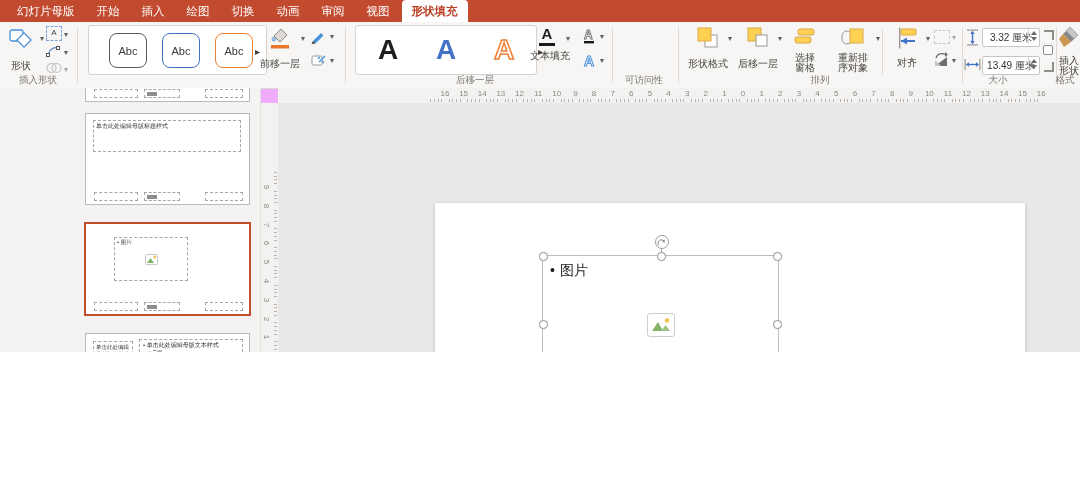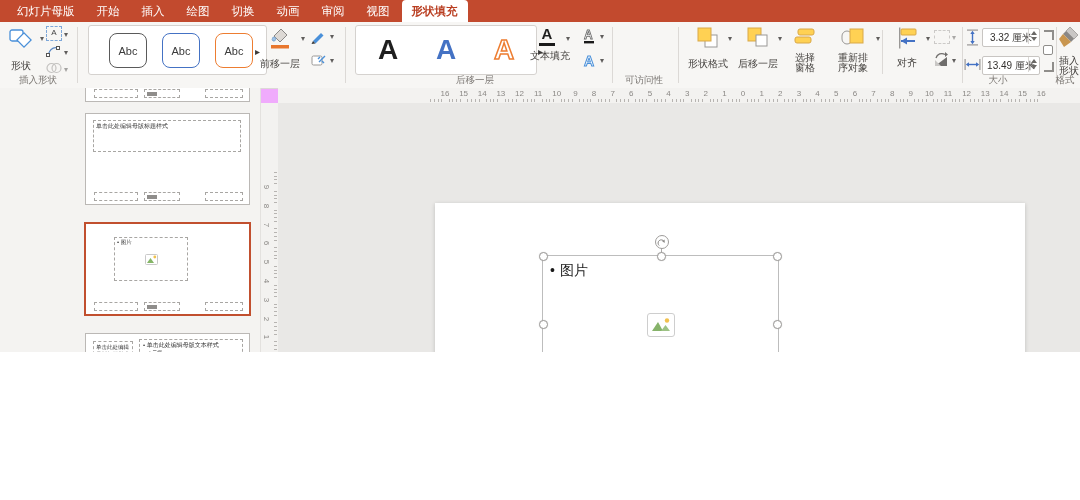--- a/index.html
+++ b/index.html
@@ -201,20 +201,21 @@
     </div>
     <div class="abs" style="left:934px;top:8px;width:14px;height:12px;border:1px dashed #C2C0BE;opacity:.8;"></div>
     <span class="caret abs" style="left:952px;top:11px;opacity:.5;">▾</span>
     <svg class="abs" style="left:932px;top:30px;" width="18" height="16" viewBox="0 0 18 16">
       <polygon points="3,14 15,14 15,5" fill="#6F6D6B"></polygon>
       <polygon points="3,14 9,14 3,8" fill="#C9C7C5"></polygon>
       <path d="M4,6 A6,6 0 0 1 13,2.5" fill="none" stroke="#6F6D6B" stroke-width="1.3"></path>
       <polygon points="13,0 13,5 16,2.5" fill="#6F6D6B"></polygon>
     </svg>
     <span class="caret abs" style="left:952px;top:34px;">▾</span>
+    <div class="glabel" style="left:730px;width:180px;">排列</div>
     <div class="rdiv" style="left:962px;"></div>
 
     <svg class="abs" style="left:966px;top:7px;" width="13" height="17" viewBox="0 0 13 17">
       <rect x="1" y="0.5" width="11" height="1.2" fill="#9a9896"></rect>
       <rect x="1" y="15.3" width="11" height="1.2" fill="#9a9896"></rect>
       <path d="M6.5,3 L6.5,14" stroke="#4472C4" stroke-width="1.4"></path>
       <polygon points="6.5,1.8 4.3,5 8.7,5" fill="#4472C4"></polygon>
       <polygon points="6.5,15.2 4.3,12 8.7,12" fill="#4472C4"></polygon>
     </svg>
     <div class="szfield" style="left:982px;top:6px;width:56px;">3.32 厘米</div>

